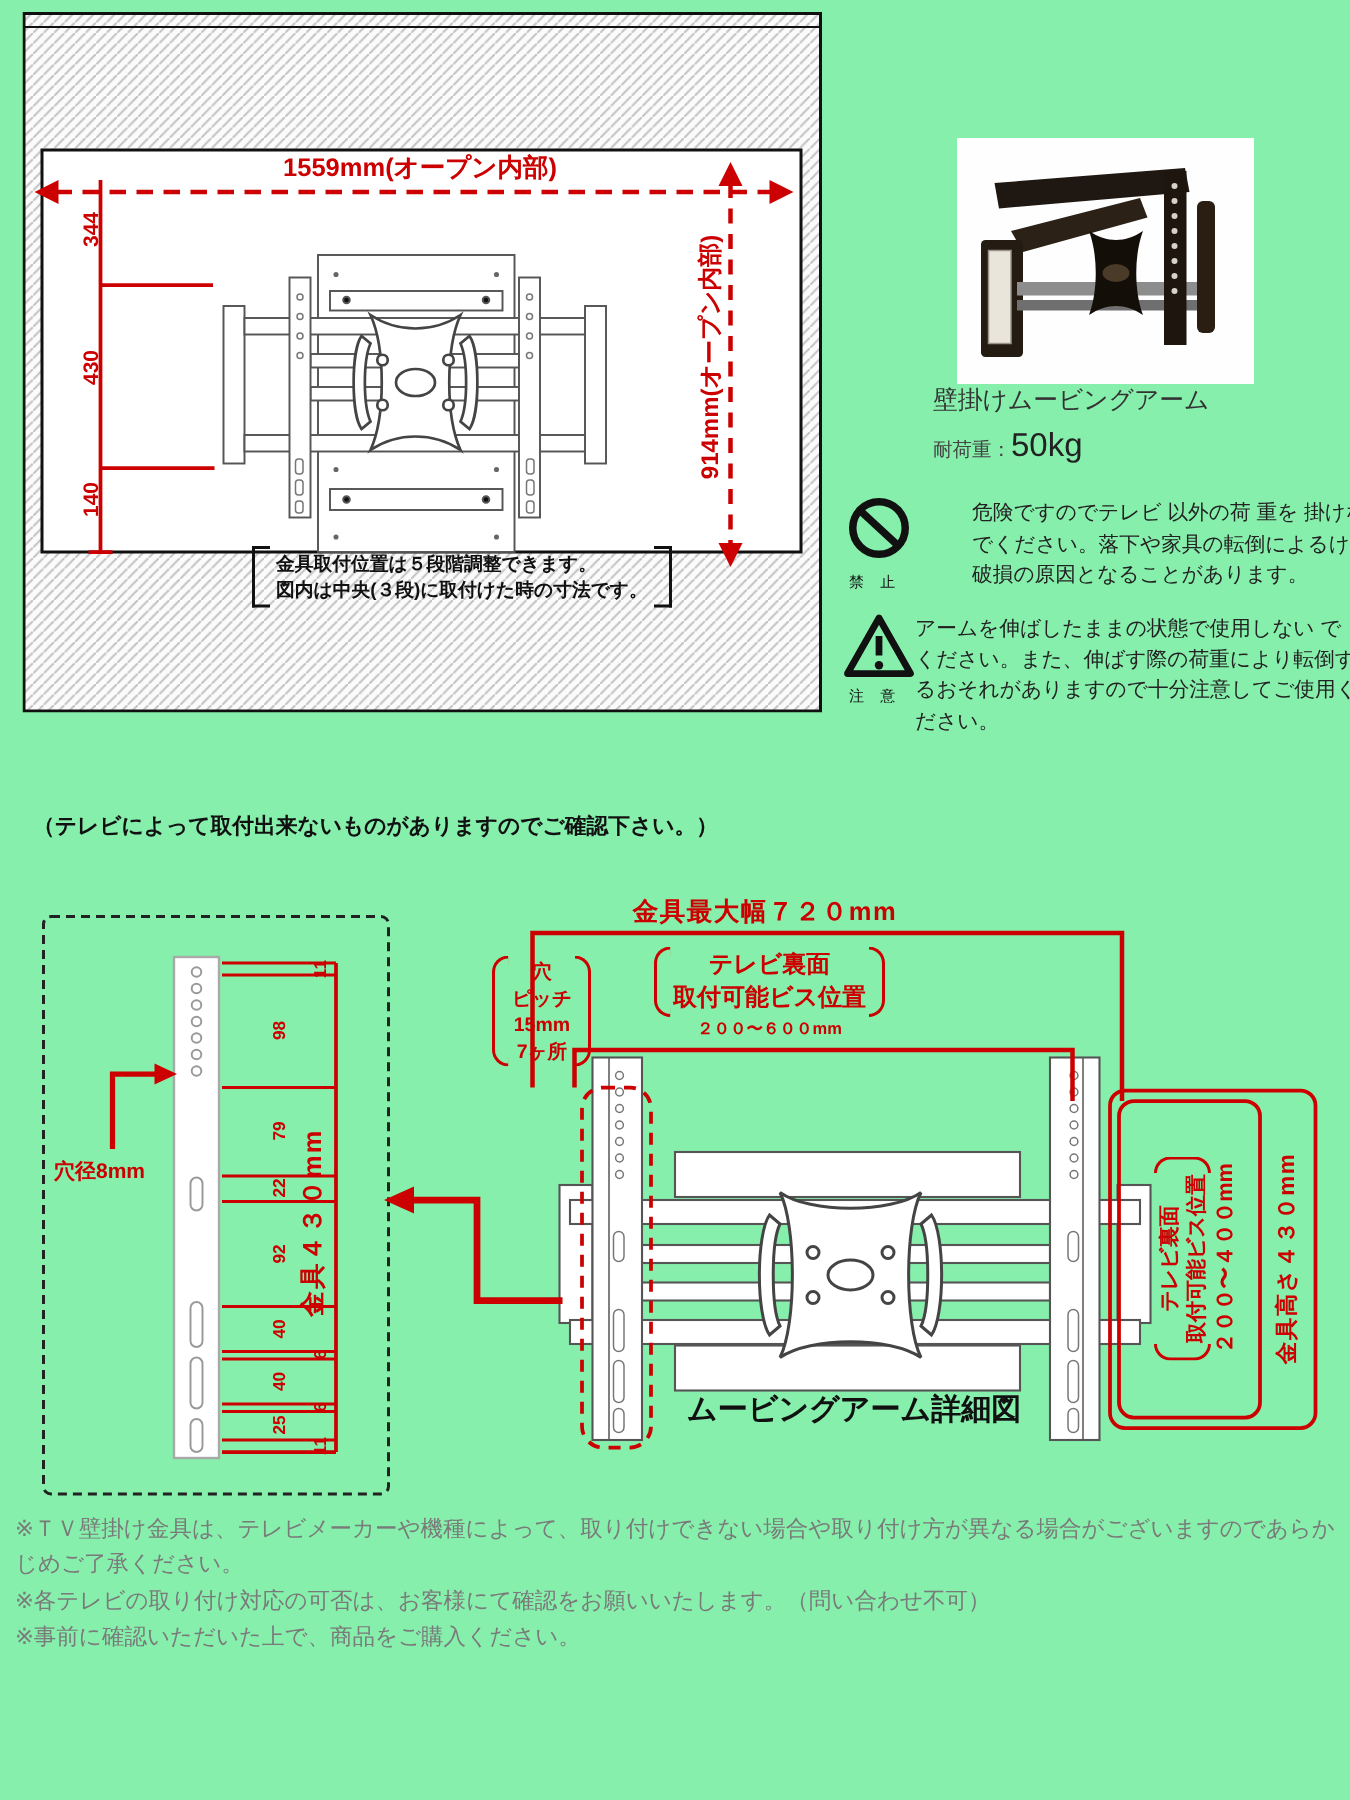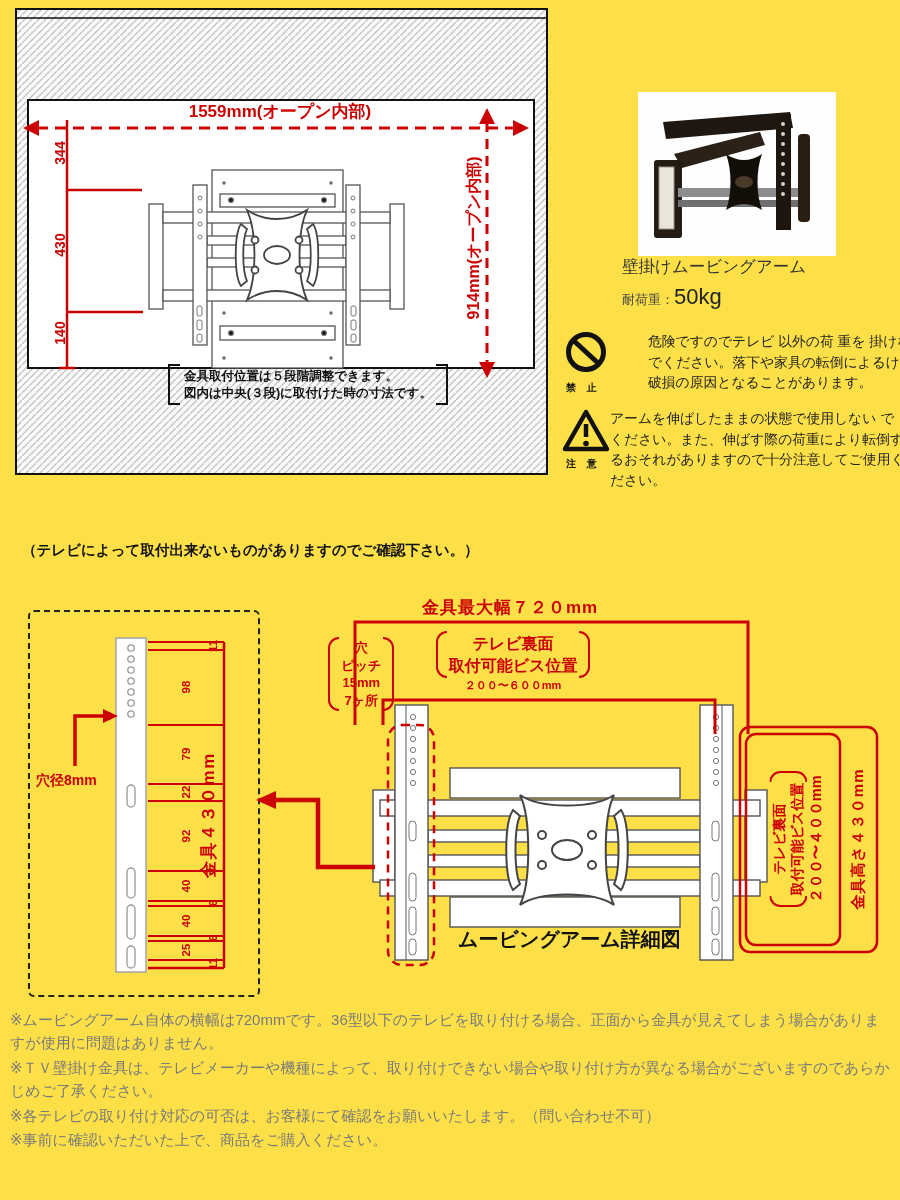--- a/index.html
+++ b/index.html
@@ -1,37 +1,37 @@
 <!DOCTYPE html>
 <html><head>
 <meta charset="utf-8">
 <style>
   html,body{margin:0;padding:0;background:#fff;}
   body{font-family:"Liberation Sans","DejaVu Sans",sans-serif;}
-  #root{position:relative;width:900px;height:1200px;background:#fde047;overflow:hidden;}
+  #root{position:relative;width:900px;height:1200px;background:#86efac;overflow:hidden;}
   .abs{position:absolute;}
   .red{color:#cc0000;}
   .rot{transform:translate(-50%,-50%) rotate(-90deg);transform-origin:center;white-space:nowrap;text-align:center;}
   .ctr{text-align:center;}
   .b{font-weight:bold;}
   
   .sq-br{position:relative;padding:4px 16px;display:inline-block;}
   .sq-br::before,.sq-br::after{content:"";position:absolute;top:0;bottom:0;width:10px;border:2.5px solid #111;}
   .sq-br::before{left:0;border-right:none;}
   .sq-br::after{right:0;border-left:none;}
   
   .rd-br{position:relative;padding:2px 13px;display:inline-block;}
   .rd-br::before,.rd-br::after{content:"";position:absolute;top:0;bottom:0;width:9px;border:2.5px solid #cc0000;}
   .rd-br::before{left:0;border-right:none;border-radius:12px 0 0 12px;}
   .rd-br::after{right:0;border-left:none;border-radius:0 12px 12px 0;}
   .dashbox{border:2.5px dashed #222;border-radius:6px;}
   .steps p{margin:0;font-size:12.5px;line-height:13.8px;font-weight:bold;color:#cc0000;}
   .notes p{margin:0 0 1px 0;font-size:15px;line-height:1.56;color:#7a7a7a;}
   .wtext{font-size:13.8px;line-height:1.5;color:#222;}
-  .iconcap{font-size:10px;letter-spacing:4px;color:#111;font-weight:bold;}
+  .iconcap{font-size:10px;letter-spacing:4px;color:#111;}
 </style>
 </head>
 <body>
 
 <div id="root">
 
   
   <svg class="abs" style="left:15px;top:8px" width="533" height="467" viewBox="0 0 533 467">
     <defs>
       <pattern id="hatch" patternUnits="userSpaceOnUse" width="7" height="7">
@@ -320,19 +320,18 @@
       <div class="red b ctr" style="font-size:14px;line-height:1.3;">取付可能ビス位置</div>
     </div>
     <div class="red b ctr" style="font-size:14.5px;">２００〜４００mm</div>
   </div>
   <div class="abs red b rot" style="left:858px;top:839px;width:230px;font-size:15px;letter-spacing:1px;">金具高さ４３０mm</div>
 
   <div class="abs b" style="left:458px;top:926px;font-size:20px;color:#111;font-family:Liberation Serif, serif;">ムービングアーム詳細図</div>
 
   
   <div class="abs notes" style="left:10px;top:1008px;width:882px;">
-    <p>※ムービングアーム自体の横幅は720mmです。36型以下のテレビを取り付ける場合、正面から金具が見えてしまう場合がありますが使用に問題はありません。</p>
     <p>※ＴＶ壁掛け金具は、テレビメーカーや機種によって、取り付けできない場合や取り付け方が異なる場合がございますのであらかじめご了承ください。</p>
     <p>※各テレビの取り付け対応の可否は、お客様にて確認をお願いいたします。（問い合わせ不可）</p>
     <p>※事前に確認いただいた上で、商品をご購入ください。</p>
   </div>
 
 </div>
 
 </body></html>

